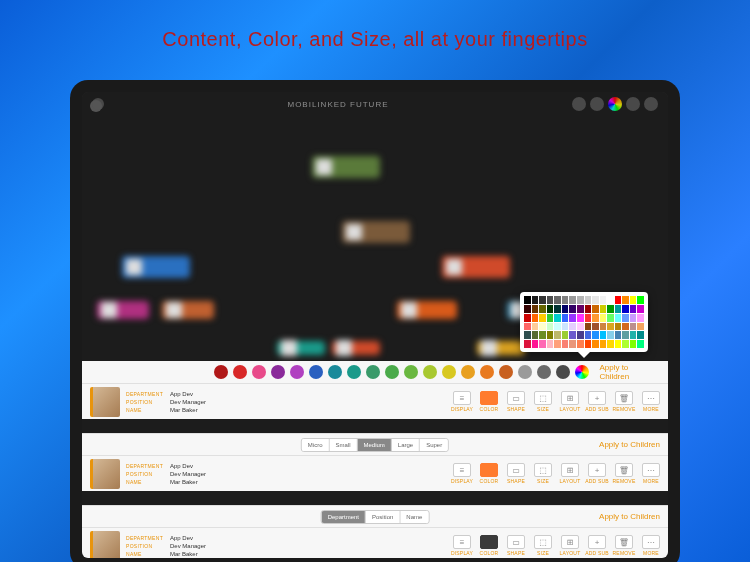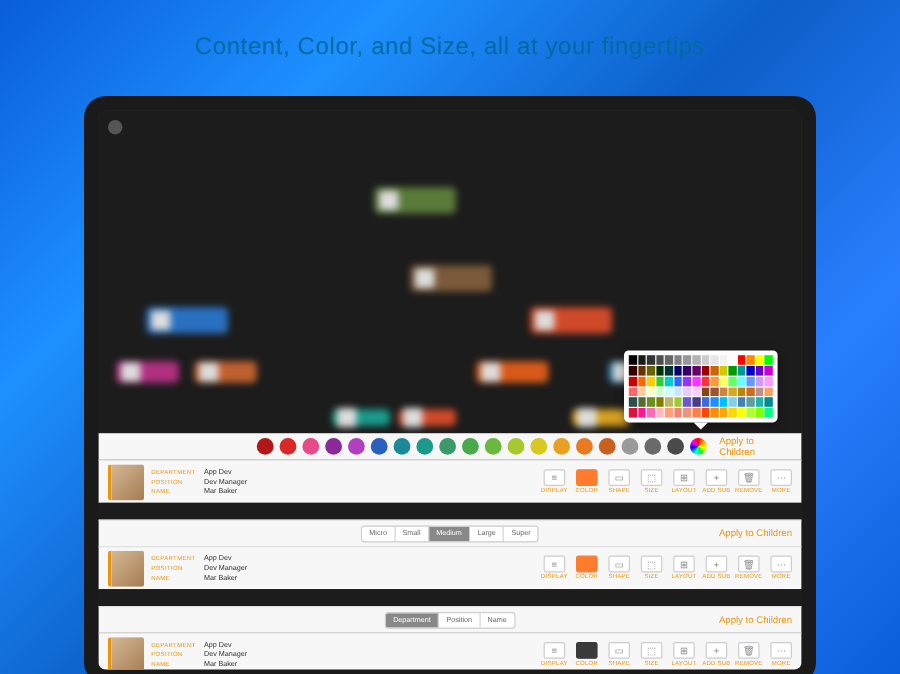--- a/index.html
+++ b/index.html
@@ -1,17 +1,17 @@
 <!DOCTYPE html>
 <html><head>
 <meta charset="utf-8">
 <style>
 * { margin: 0; padding: 0; box-sizing: border-box; font-family: -apple-system, Helvetica, Arial, sans-serif; }
 body { width: 750px; height: 562px; overflow: hidden; background: linear-gradient(135deg, #0a5ed8 0%, #1e90ff 25%, #0d5fc9 50%, #2a7fff 75%, #0a5ed8 100%); position: relative; }
-.promo-title { position: absolute; top: 28px; left: 0; right: 0; text-align: center; color: #0369a1; font-size: 20px; font-weight: 300; letter-spacing: 0.5px; }
+.promo-title { position: absolute; top: 28px; left: 0; right: 0; text-align: center; color: #b91c1c; font-size: 20px; font-weight: 300; letter-spacing: 0.5px; }
 .tablet { position: absolute; left: 70px; top: 80px; width: 610px; height: 490px; background: #1a1a1a; border-radius: 18px; padding: 12px; overflow: hidden; }
 .tablet-inner { width: 100%; height: 100%; background: #2a2a2a; border-radius: 6px; overflow: hidden; position: relative; }
 .bezel-dot { position: absolute; top: 8px; left: 8px; width: 12px; height: 12px; border-radius: 50%; background: #555; }
 .screen { position: absolute; inset: 0; background: #1c1c1c; }
 .topbar { position: absolute; top: 0; left: 0; right: 0; height: 24px; display: flex; justify-content: space-between; align-items: center; padding: 0 10px; filter: blur(0.5px); opacity: 0.8; }
 .app-title { color: #aaa; font-size: 8px; letter-spacing: 1px; }
 .topbar-icons { display: flex; gap: 4px; }
 .topbar-icons .dot { width: 14px; height: 14px; border-radius: 50%; background: #555; }
 .topbar-icons .dot.rainbow { background: conic-gradient(red,orange,yellow,lime,cyan,blue,magenta,red); }
 .chart-bg { position: absolute; top: 24px; left: 0; right: 0; height: 245px; filter: blur(3px); }
@@ -55,20 +55,31 @@
 </head>
 <body>
 
 <div class="promo-title">Content, Color, and Size, all at your fingertips</div>
 
 <div class="tablet">
   <div class="tablet-inner">
     <div class="screen">
       <div class="bezel-dot"></div>
 
+      <div class="topbar">
+        <div class="dot" style="width:12px;height:12px;border-radius:50%;background:#555;"></div>
+        <div class="app-title">MOBILINKED FUTURE</div>
+        <div class="topbar-icons">
+          <div class="dot"></div>
+          <div class="dot"></div>
+          <div class="dot rainbow"></div>
+          <div class="dot"></div>
+          <div class="dot"></div>
+        </div>
+      </div>
 
       <div class="chart-bg" id="chart-bg">
           <div class="node" style="top: 40px; left: 230px; width: 68px; height: 22px; background: rgb(90, 122, 58);">
             <div class="avatar"></div>
           </div>
           <div class="node" style="top: 105px; left: 260px; width: 68px; height: 22px; background: rgb(122, 90, 58);">
             <div class="avatar"></div>
           </div>
           <div class="node" style="top: 140px; left: 40px; width: 68px; height: 22px; background: rgb(42, 112, 192);">
             <div class="avatar"></div>

